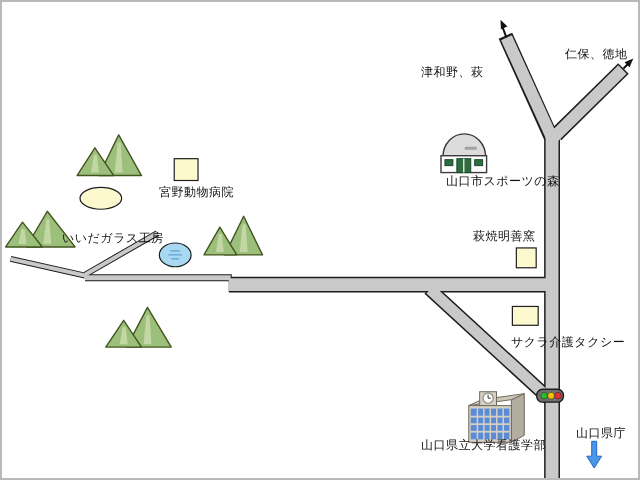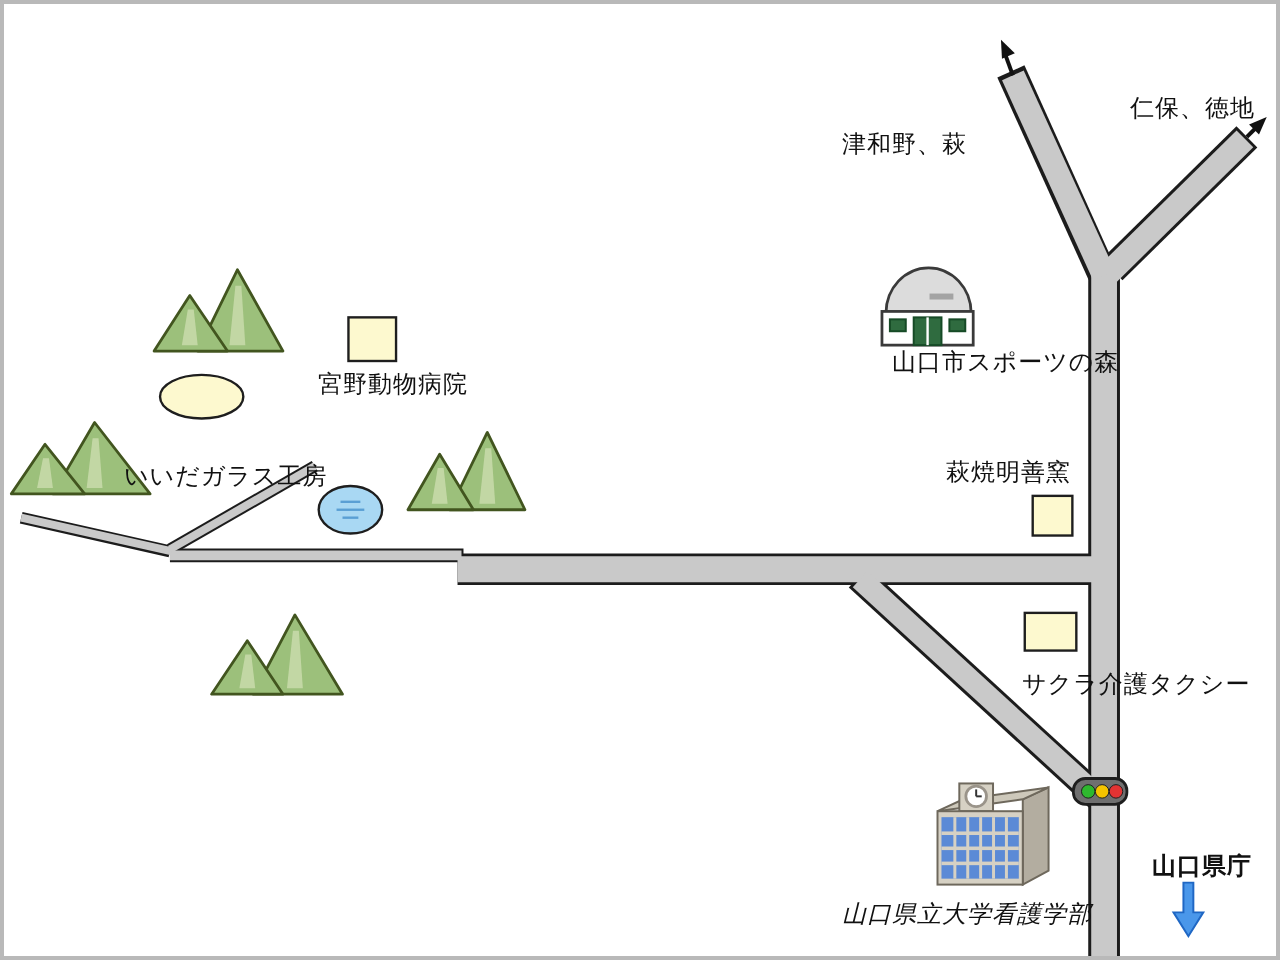--- a/index.html
+++ b/index.html
@@ -150,16 +150,16 @@
     <polygon points="594,443 599,443 599,458 604,458 596.5,470 589,458 594,458" fill="var(--arrow_blue,#4a97ea)" stroke="#1f67c4" stroke-width="1"></polygon>
   </svg>
 
   <div class="map-label" style="left:419px;top:64px;font-family:Liberation Mono, monospace;">津和野、萩</div>
   <div class="map-label" style="left:563px;top:45px;">仁保、徳地</div>
   <div class="map-label" style="left:157px;top:183px;">宮野動物病院</div>
   <div class="map-label" style="left:60px;top:229px;">いいだガラス工房</div>
   <div class="map-label" style="left:444px;top:172px;">山口市スポーツの森</div>
   <div class="map-label" style="left:471px;top:227px;">萩焼明善窯</div>
   <div class="map-label" style="left:509px;top:333px;">サクラ介護タクシー</div>
-  <div class="map-label" style="left:419px;top:448px;font-style:italic;">山口県立大学看護学部</div>
-  <div class="map-label" style="left:574px;top:424px;font-weight:bold;">山口県庁</div>
+  <div class="map-label" style="left:419px;top:436px;">山口県立大学看護学部</div>
+  <div class="map-label" style="left:574px;top:424px;">山口県庁</div>
 
 </div>
 
 </body></html>

